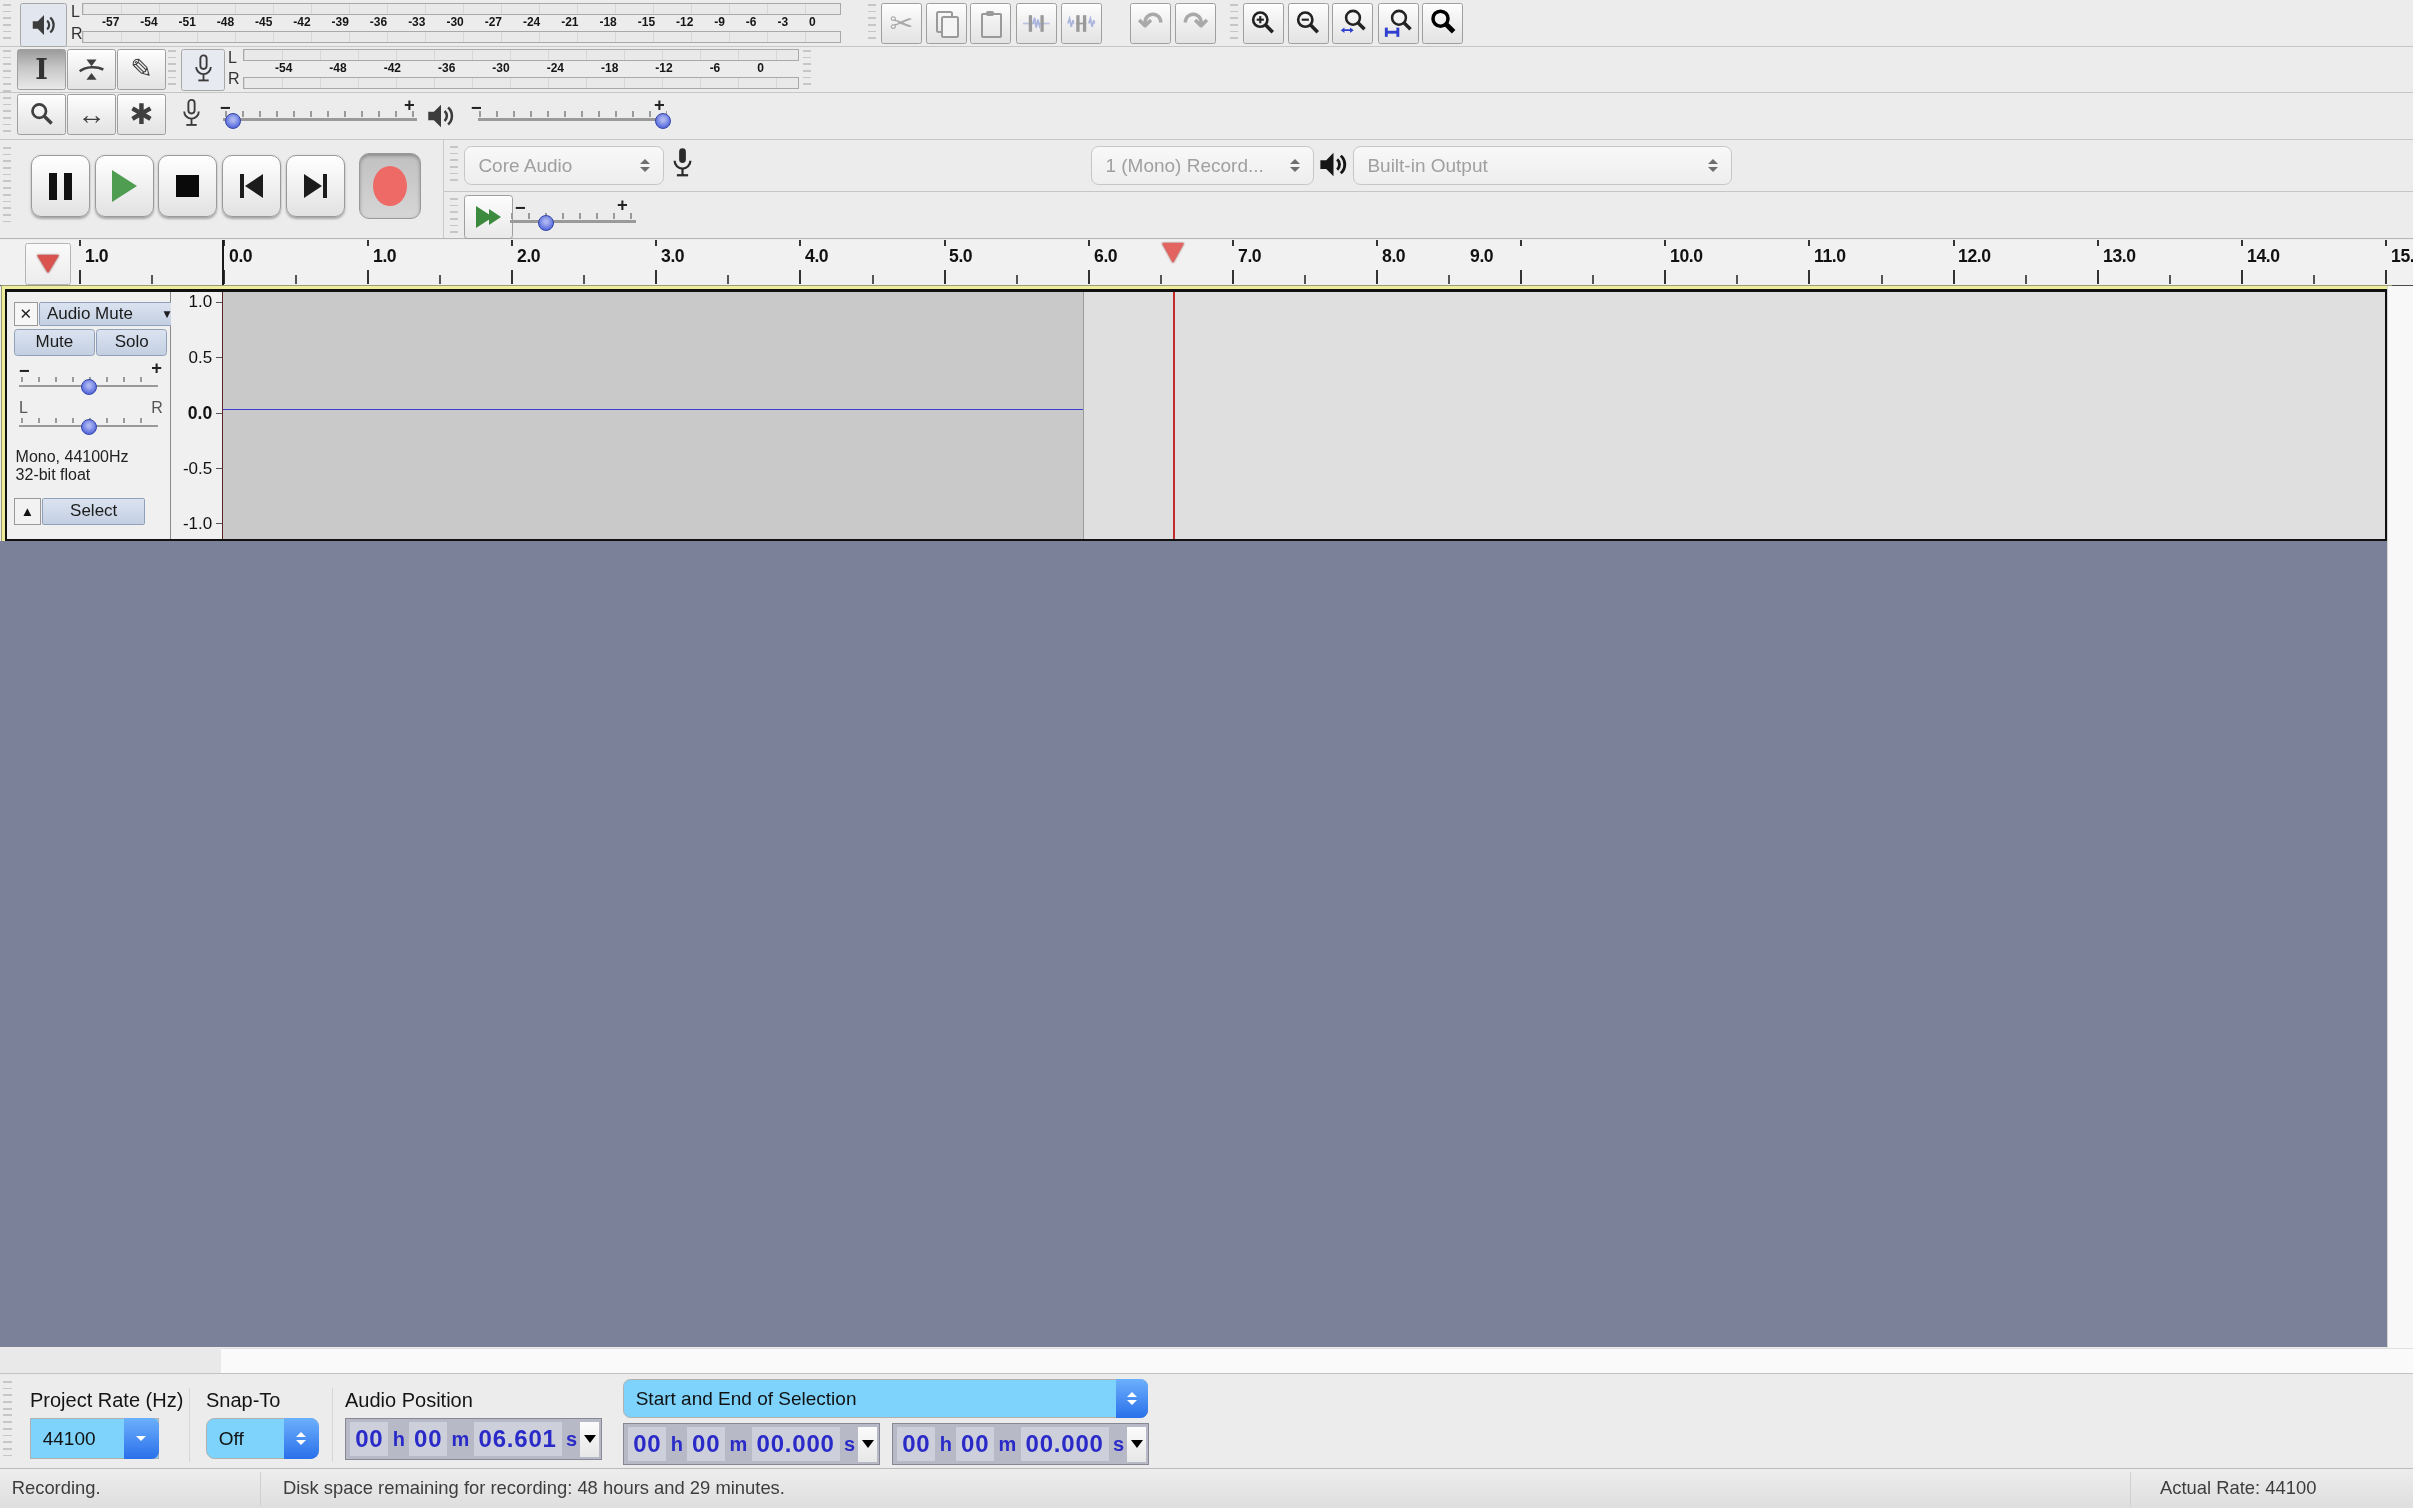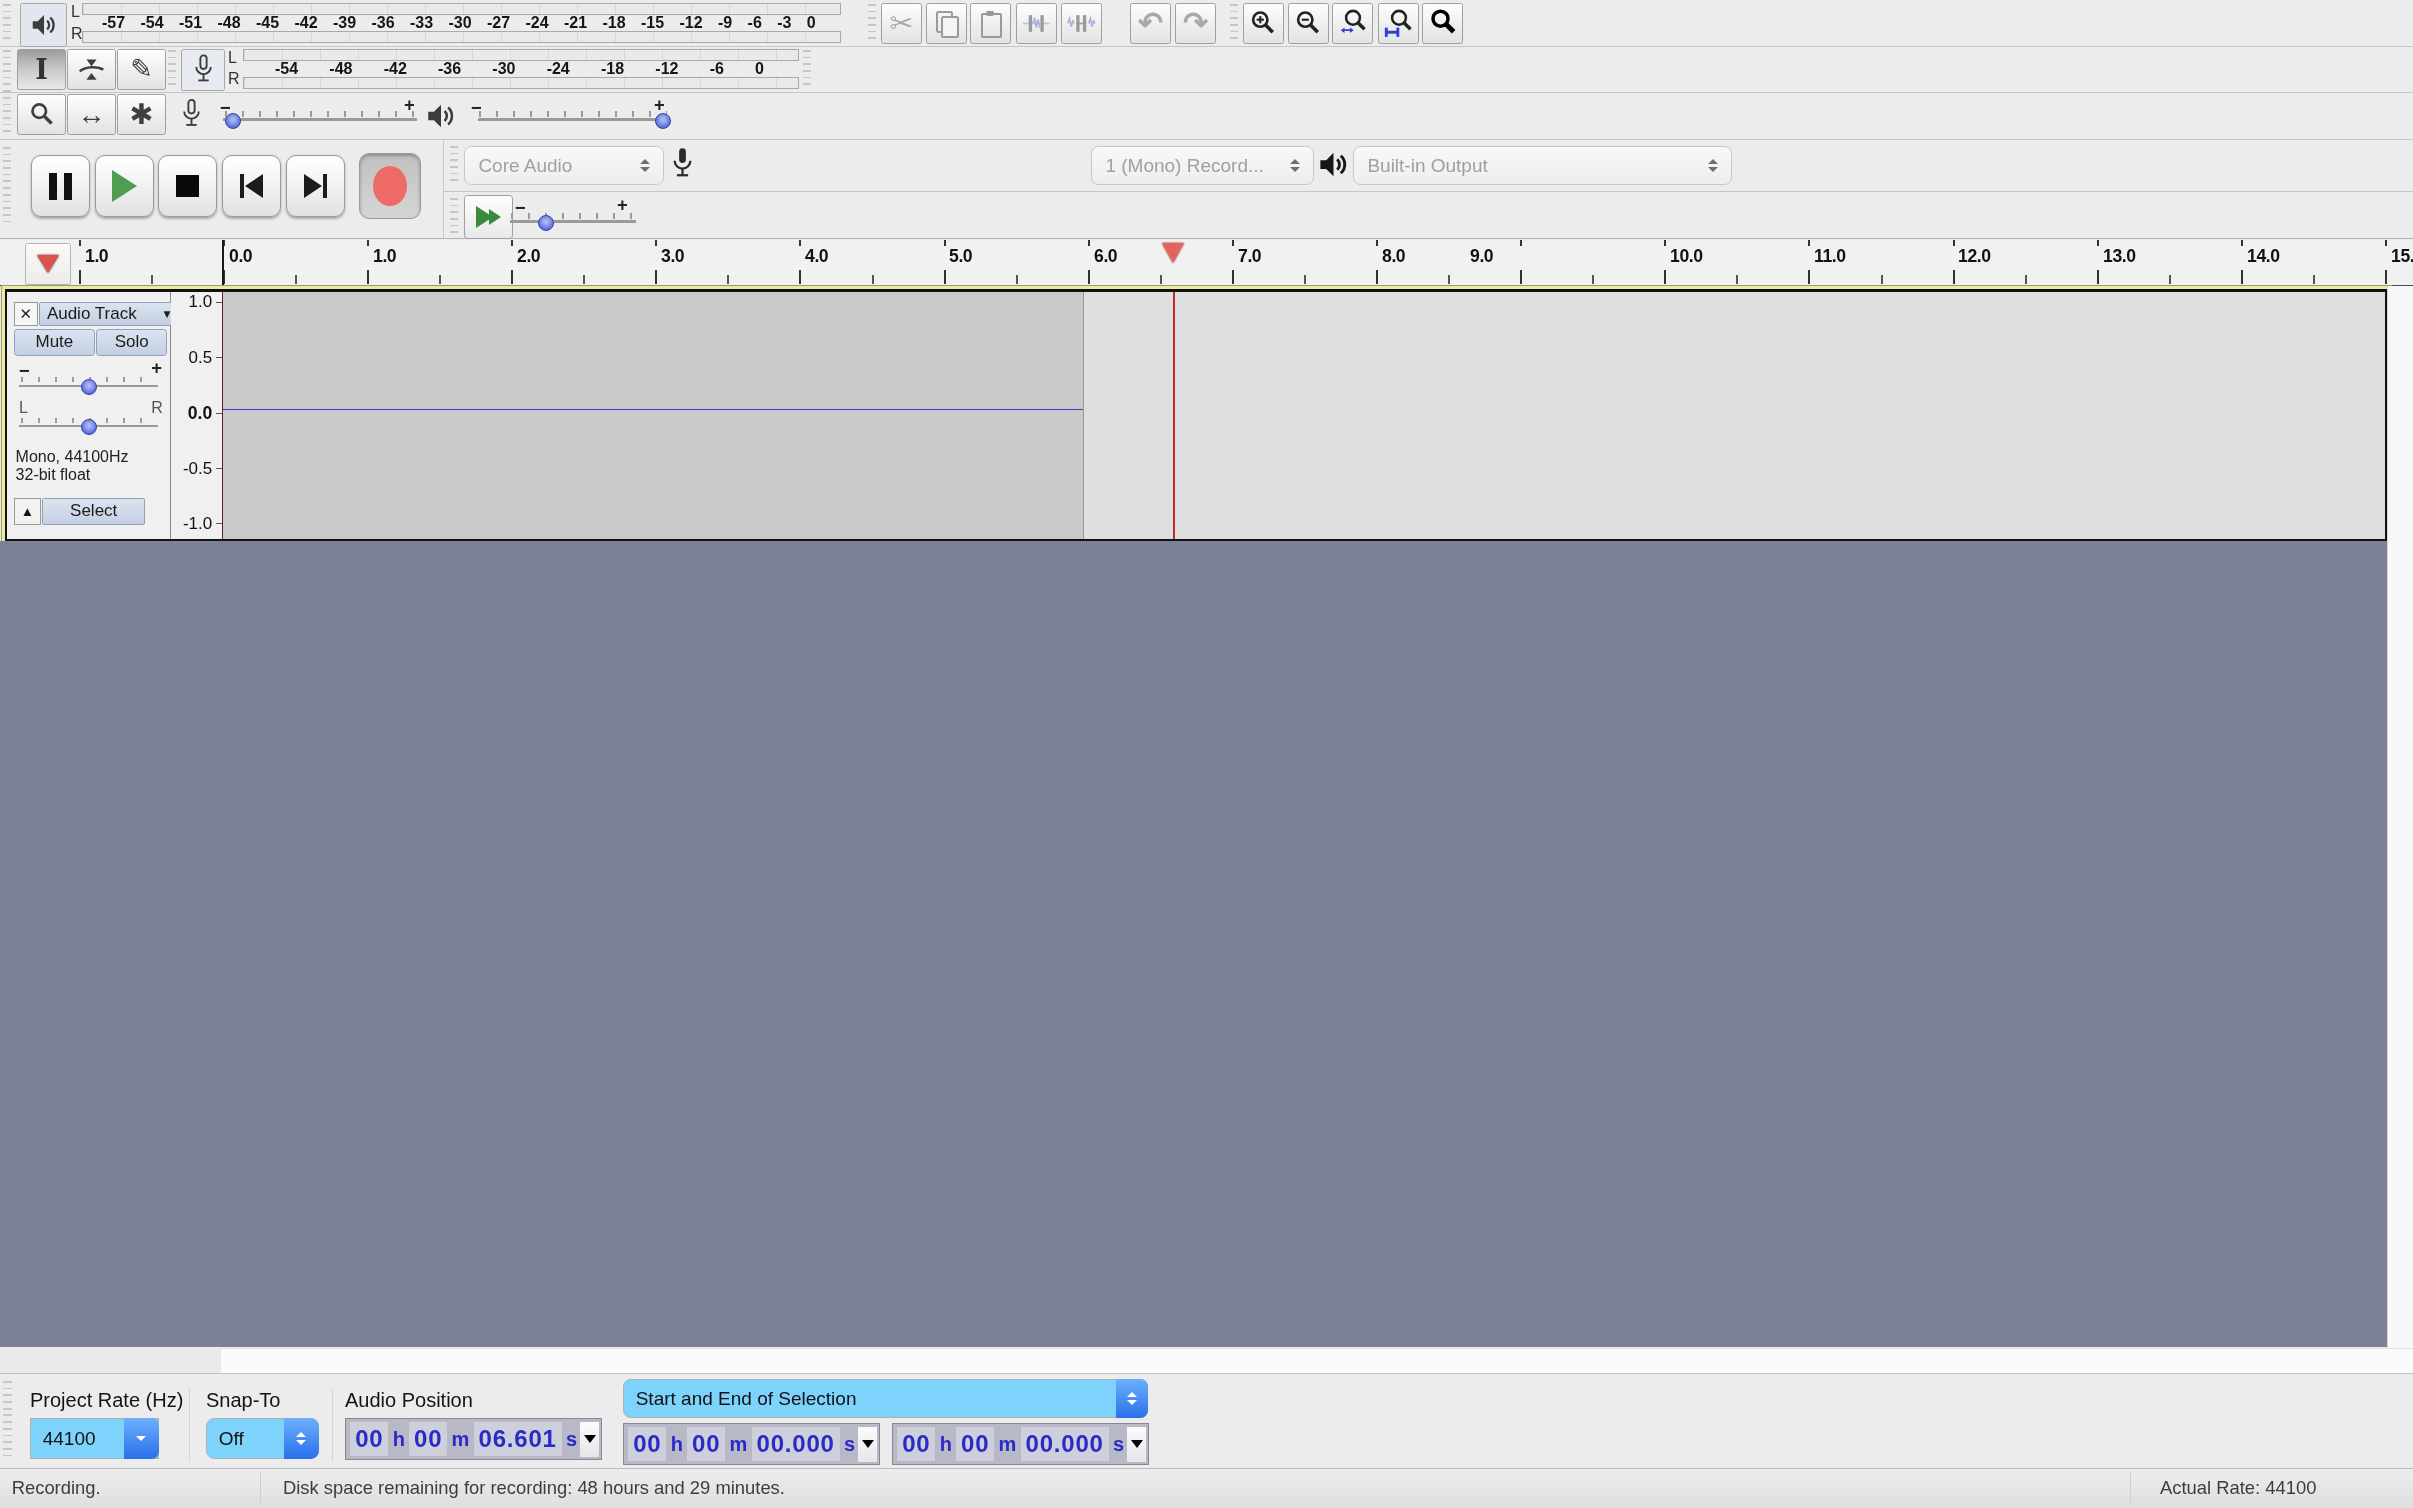--- a/index.html
+++ b/index.html
@@ -19,21 +19,21 @@
   
   .pbtn{position:absolute;width:57px;height:60px;border:0.8px solid #9a9a9a;border-radius:10px;
         background:linear-gradient(180deg,#ffffff,#f1f1f1 50%,#e2e2e2);box-shadow:0 1.7px 2.5px rgba(0,0,0,.3);
         display:flex;align-items:center;justify-content:center;}
   .pbtn.pressed{background:linear-gradient(180deg,#c0c0c0,#d6d6d6);box-shadow:inset 0 1.7px 3.4px rgba(0,0,0,.3);width:60px;}
   
   .meterbox{position:absolute;}
   .mbar{position:absolute;left:0;right:0;height:10px;border:0.8px solid #a9a9a9;background:#e9e9e9;
         background-image:repeating-linear-gradient(90deg,#d7d7d7 0 0.8px,rgba(0,0,0,0) 0.8px 38px);}
   .mnums{position:absolute;left:0;right:0;top:11px;height:17px;display:flex;justify-content:space-between;
-         font-size:16px;font-weight:bold;color:#151515;}
+         font-size:12px;font-weight:bold;color:#151515;}
   .mnums span{line-height:17px;}
   .mLR{position:absolute;font-size:16px;color:#333;line-height:17px;}
   
   .sl-track{position:absolute;height:2.5px;background:#9a9a9a;}
   .sl-ticks{position:absolute;height:5.9px;background-image:repeating-linear-gradient(90deg,#9a9a9a 0 1.7px,rgba(0,0,0,0) 1.7px 17px);}
   .sl-thumb{position:absolute;width:14.2px;height:14.2px;border-radius:50%;border:1.7px solid #3243a8;
             background:radial-gradient(circle at 50% 40%,#aab4f0 15%,#5b6ede 70%);}
   .pm{position:absolute;font-size:18.4px;font-weight:bold;color:#222;line-height:17px;}
   
   .combo{position:absolute;height:37px;border:0.8px solid #c6c6c6;border-radius:7.5px;
@@ -434,21 +434,21 @@
   </div>
 
   <div class="abs" style="left:1.7px;top:286px;width:2383px;height:252px;border:3.4px solid #ecec9c;outline:0.8px solid #9a9a74;background:#111;">
     <div class="abs" style="left:2.5px;top:2.5px;right:2.5px;bottom:2.5px;background:#f0f0f0;">
 
       <div class="abs" style="left:0;top:0;width:163px;height:100%;border-right:0.8px solid #8a8a8a;background:#f0f0f0;">
         <div class="abs" style="left:6.7px;top:10px;width:22px;height:22px;border:0.8px solid #999;background:#f6f6f6;display:flex;align-items:center;justify-content:center;font-size:15px;color:#222;">
             <span>✕</span>
           </div>
         <div class="bluebtn abs" style="left:32px;top:10px;width:126px;height:22px;justify-content:space-between;padding:0 6.7px;border-radius:1.7px;">
-          <span>Audio Track</span>
+          <span>Audio Mute</span>
           <span style="font-size:11.7px;">▼</span>
         </div>
         <div class="bluebtn abs" style="left:6.7px;top:37px;width:79px;height:25px;">
           <span>Mute</span>
           </div>
         <div class="bluebtn abs" style="left:89px;top:37px;width:69px;height:25px;">
           <span>Solo</span>
           </div>
 
         <span class="pm abs" style="left:11.7px;top:70px;">−</span>

